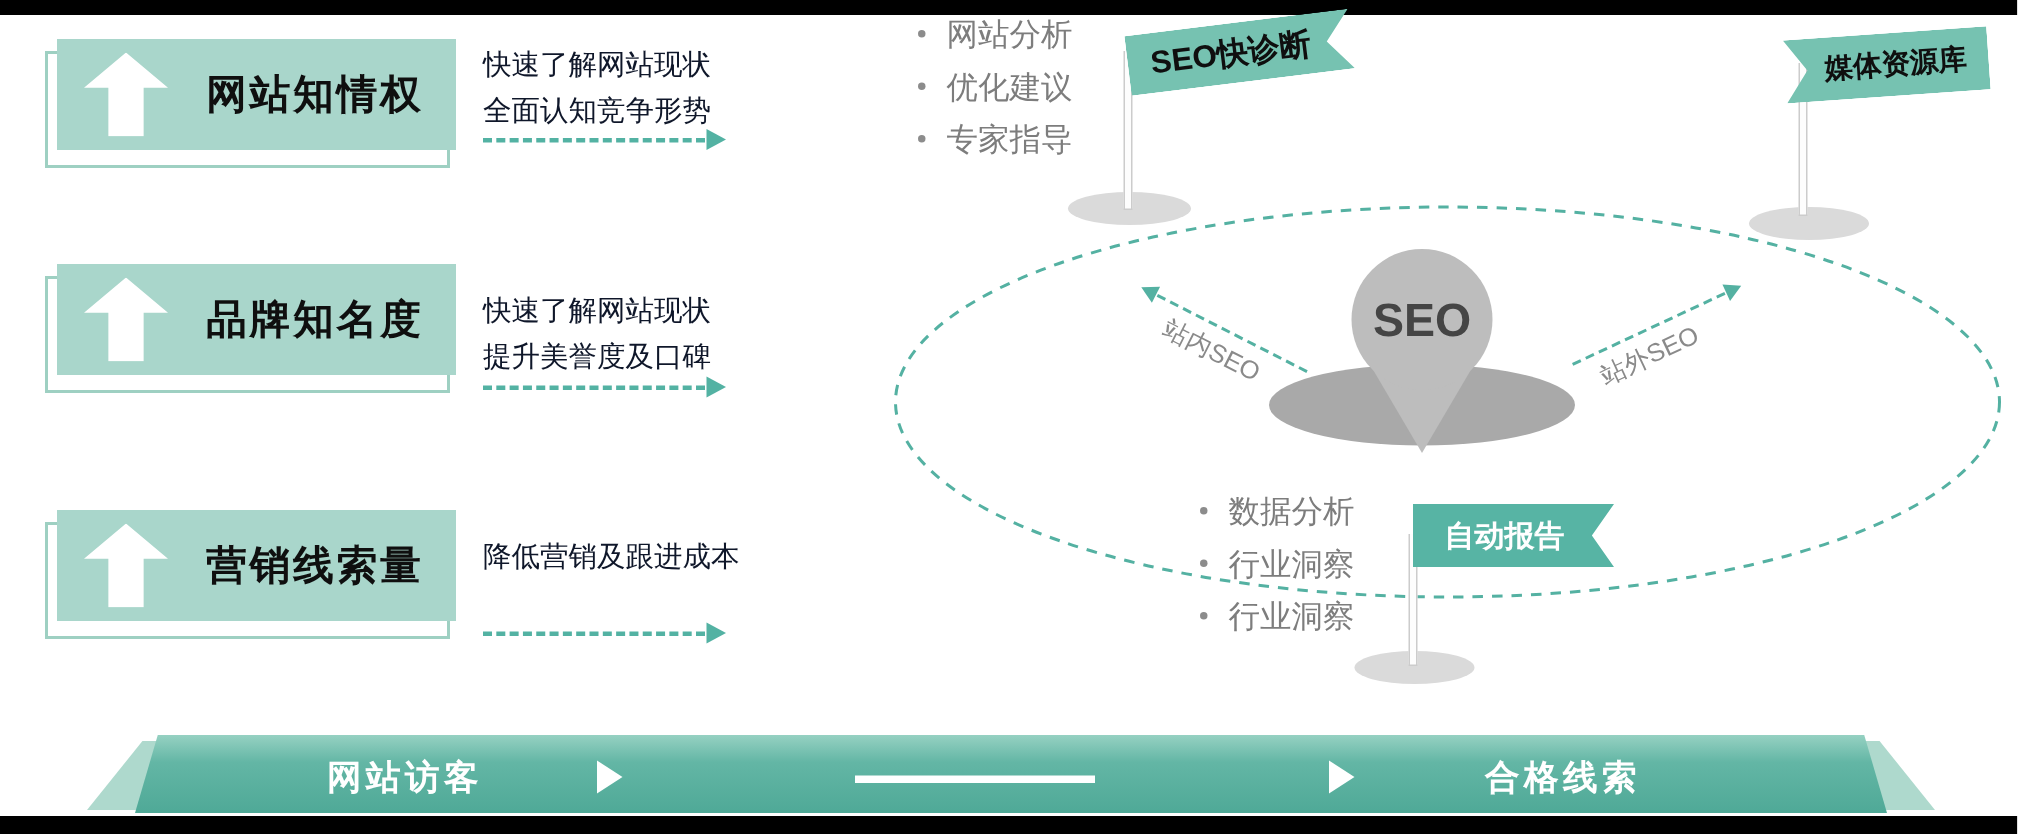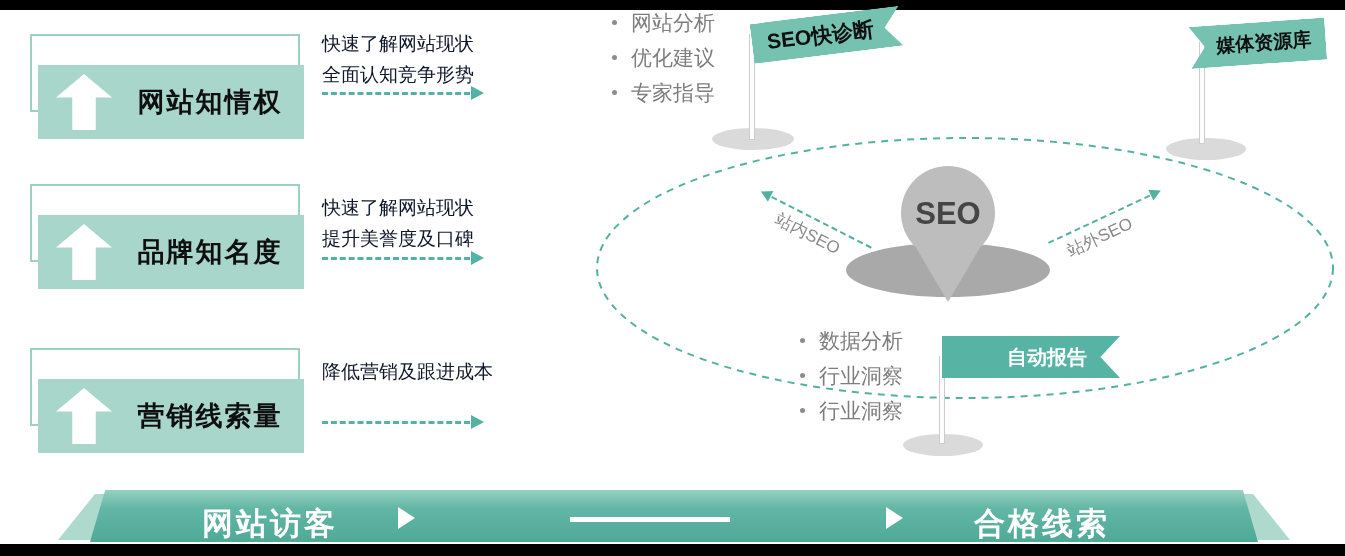--- a/index.html
+++ b/index.html
@@ -6,21 +6,21 @@
   .stage{
     position:relative;width:1345px;height:556px;background:#ffffff;overflow:hidden;
     font-family:"Liberation Sans","DejaVu Sans",sans-serif;
   }
   .strip{position:absolute;left:0;right:0;background:#000;}
   .strip.top{top:0;height:10px;}
   .strip.bottom{bottom:0;height:12px;}
 
   
   .benefit-outline{position:absolute;left:30px;width:266px;height:74px;border:2px solid #9ed0c2;background:transparent;}
-  .benefit-box{position:absolute;left:38px;width:266px;height:74px;background:#a9d6cb;margin-top:39px;}
+  .benefit-box{position:absolute;left:38px;width:266px;height:74px;background:#a9d6cb;}
   .box-arrow{position:absolute;left:18px;top:9px;width:56px;height:56px;background:#ffffff;
     clip-path:polygon(50% 0,100% 42%,71% 42%,71% 100%,29% 100%,29% 42%,0 42%);}
   .box-label{position:absolute;left:82px;right:4px;top:0;bottom:0;display:flex;align-items:center;justify-content:center;
     font-size:27px;font-weight:bold;color:#0f0f0f;letter-spacing:2px;white-space:nowrap;}
 
   .desc{position:absolute;left:322px;font-size:19px;color:#0f172a;line-height:31px;white-space:nowrap;}
   .dash-arrow{position:absolute;left:322px;width:148px;height:0;border-top:3px dashed #53b2a3;}
   .dash-arrow::after{content:"";position:absolute;right:-14px;top:-9px;width:0;height:0;
     border-left:13px solid #53b2a3;border-top:7px solid transparent;border-bottom:7px solid transparent;}
 
@@ -45,21 +45,21 @@
   .mini-arrow.head-right::after{content:"";position:absolute;right:-12px;top:-7px;border-left:11px solid #54b1a2;
     border-top:6px solid transparent;border-bottom:6px solid transparent;}
   .seo-dir .lbl{margin-top:4px;margin-left:14px;font-size:17px;color:#8a8a8a;white-space:nowrap;}
 
   
   .banner-wing{position:absolute;left:58px;top:494px;width:1232px;height:46px;background:#aed9cd;
     clip-path:polygon(3% 0,97% 0,100% 100%,0 100%);}
   .banner-face{position:absolute;left:90px;top:490px;width:1168px;height:52px;
     background:linear-gradient(180deg,#96d1c2 0%,#63b6a5 35%,#4fa997 100%);
     clip-path:polygon(1.3% 0,98.7% 0,100% 100%,0 100%);}
-  .banner-label{position:absolute;top:503px;width:160px;text-align:center;font-size:31px;font-weight:bold;color:#ffffff;
+  .banner-label{position:absolute;top:503px;width:160px;text-align:center;font-size:23px;font-weight:bold;color:#ffffff;
     letter-spacing:3px;white-space:nowrap;}
   .banner-tri{position:absolute;top:507px;width:0;height:0;border-left:17px solid #ffffff;
     border-top:11px solid transparent;border-bottom:11px solid transparent;}
   .banner-line{position:absolute;top:517px;height:5px;background:#ffffff;}
 
   svg text{font-family:"Liberation Sans","DejaVu Sans",sans-serif;}
 </style>
 </head>
 <body>
 
@@ -148,21 +148,21 @@
       <span class="dot"></span>
       <span>行业洞察</span>
       </div>
     <div class="feat-item">
       <span class="dot"></span>
       <span>行业洞察</span>
       </div>
   </div>
   <div class="shadow" style="left:903px;top:434px;width:80px;height:22px;"></div>
   <div class="pole" style="left:939px;top:356px;height:88px;"></div>
-  <div class="flag notch-right" style="left:942px;top:336px;width:122px;height:42px;font-size:20px;background:#57b4a4;color:#ffffff;padding-left:44px;">自动报告</div>
+  <div class="flag notch-right" style="left:942px;top:336px;width:122px;height:42px;font-size:20px;background:#57b4a4;color:#ffffff;">自动报告</div>
 
   <div class="banner-wing"></div>
   <div class="banner-face"></div>
   <div class="banner-label" style="left:190px;">网站访客</div>
   <div class="banner-tri" style="left:398px;"></div>
   <div class="banner-line" style="left:570px;width:160px;"></div>
   <div class="banner-tri" style="left:886px;"></div>
   <div class="banner-label" style="left:962px;">合格线索</div>
 
   <div class="strip bottom"></div>

